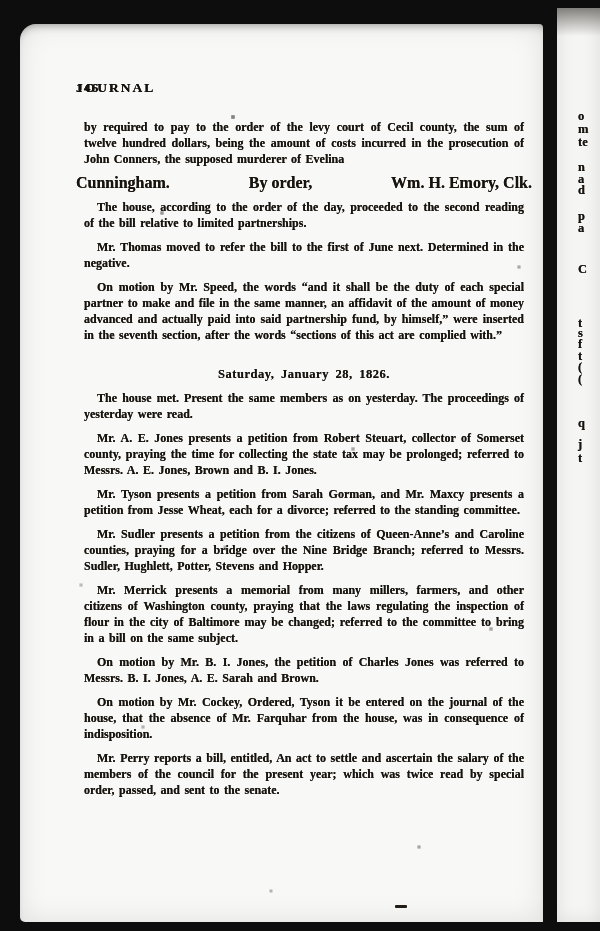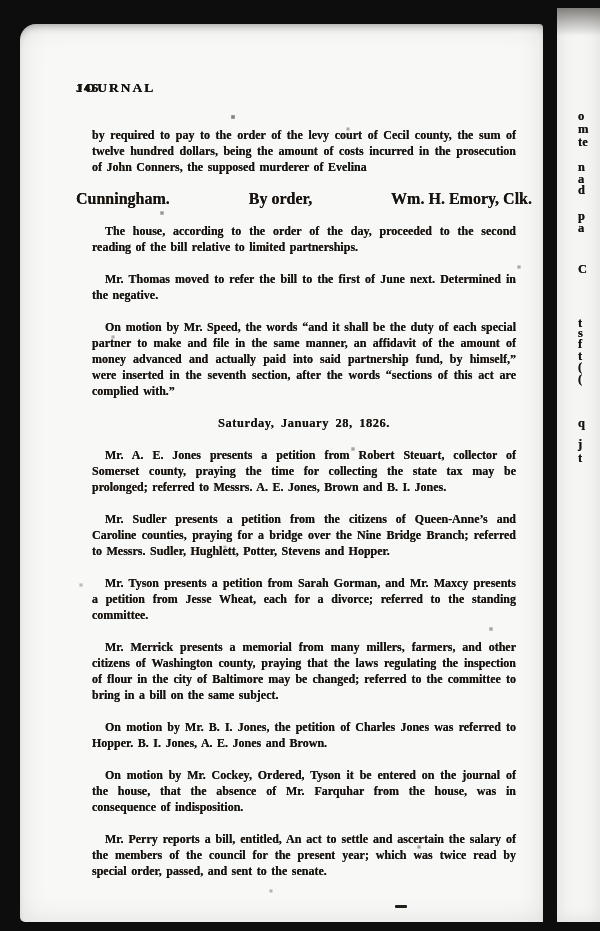--- a/index.html
+++ b/index.html
@@ -33,28 +33,28 @@
   .running-title{
     position:absolute;left:0;right:0;top:0;text-align:left;
     font-size:13.5px;font-weight:bold;letter-spacing:2px;
     text-shadow:0 0 .6px #15120d;
   }
   .page-body{
     position:absolute;top:87px;left:56px;right:11px;
     color:#17130e;
   }
   .para{
-    margin:16px;
+    margin:8px;
     font-size:12px;line-height:16px;font-weight:bold;
     text-align:justify;word-spacing:1.5px;
     text-shadow:0 0 .5px rgba(23,19,14,.85);
   }
   .para.indent{text-indent:13px;}
   .date-heading{
-    margin:10px 0 2px 0;
+    margin:23px 0 2px 0;
     text-align:center;
     font-size:12.5px;line-height:16px;font-weight:bold;
     word-spacing:3px;letter-spacing:.5px;
     text-shadow:0 0 .6px rgba(23,19,14,.85);
   }
   .spread-line{
     display:flex;justify-content:space-between;
     font-size:16px;line-height:16px;font-weight:bold;
     text-shadow:0 0 .5px rgba(23,19,14,.85);
   }
@@ -112,25 +112,26 @@
     <p class="para">by required to pay to the order of the levy court of Cecil county, the sum of twelve hundred dollars, being the amount of costs incurred in the prosecution of John Conners, the supposed murderer of Evelina</p>
         <div class="spread-line">
           <span>Cunningham.</span>
           <span>By order,</span>
           <span>Wm. H. Emory, Clk.</span>
         </div>
         <p class="para indent">The house, according to the order of the day, proceeded to the second reading of the bill relative to limited partnerships.</p>
         <p class="para indent">Mr. Thomas moved to refer the bill to the first of June next.  Determined in the negative.</p>
         <p class="para indent">On motion by Mr. Speed, the words “and it shall be the duty of each special partner to make and file in the same manner, an affidavit of the amount of money advanced and actually paid into said partnership fund, by himself,” were inserted in the seventh section, after the words “sections of this act are complied with.”</p>
         <div class="date-heading">Saturday, January 28, 1826.</div>
+        <p class="para indent">The house met.  Present the same members as on yesterday. The proceedings of yesterday were read.</p>
         <p class="para indent">Mr. A. E. Jones presents a petition from Robert Steuart, collector of Somerset county, praying the time for collecting the state tax may be prolonged; referred to Messrs. A. E. Jones, Brown and B. I. Jones.</p>
+        <p class="para indent">Mr. Tyson presents a petition from Sarah Gorman, and Mr. Maxcy presents a petition from Jesse Wheat, each for a divorce; referred to the standing committee.</p>
         <p class="para indent">Mr. Sudler presents a petition from the citizens of Queen-Anne’s and Caroline counties, praying for a bridge over the Nine Bridge Branch; referred to Messrs. Sudler, Hughlett, Potter, Stevens and Hopper.</p>
-        <p class="para indent">Mr. Tyson presents a petition from Sarah Gorman, and Mr. Maxcy presents a petition from Jesse Wheat, each for a divorce; referred to the standing committee.</p>
         <p class="para indent">Mr. Merrick presents a memorial from many millers, farmers, and other citizens of Washington county, praying that the laws regulating the inspection of flour in the city of Baltimore may be changed; referred to the committee to bring in a bill on the same subject.</p>
-        <p class="para indent">On motion by Mr. B. I. Jones, the petition of Charles Jones was referred to Hopper. B. I. Jones, A. E. Jones and Brown.</p>
+        <p class="para indent">On motion by Mr. B. I. Jones, the petition of Charles Jones was referred to Messrs. B. I. Jones, A. E. Sarah and Brown.</p>
         <p class="para indent">On motion by Mr. Cockey, Ordered, Tyson it be entered on the journal of the house, that the absence of Mr. Farquhar from the house, was in consequence of indisposition.</p>
         <p class="para indent">Mr. Perry reports a bill, entitled, An act to settle and ascertain the salary of the members of the council for the present year; which was twice read by special order, passed, and sent to the senate.</p>
       </div>
 
     <div class="stray-dash"></div>
     <div class="noise"></div>
   </div>
 
   <div class="adjacent-page">
 

